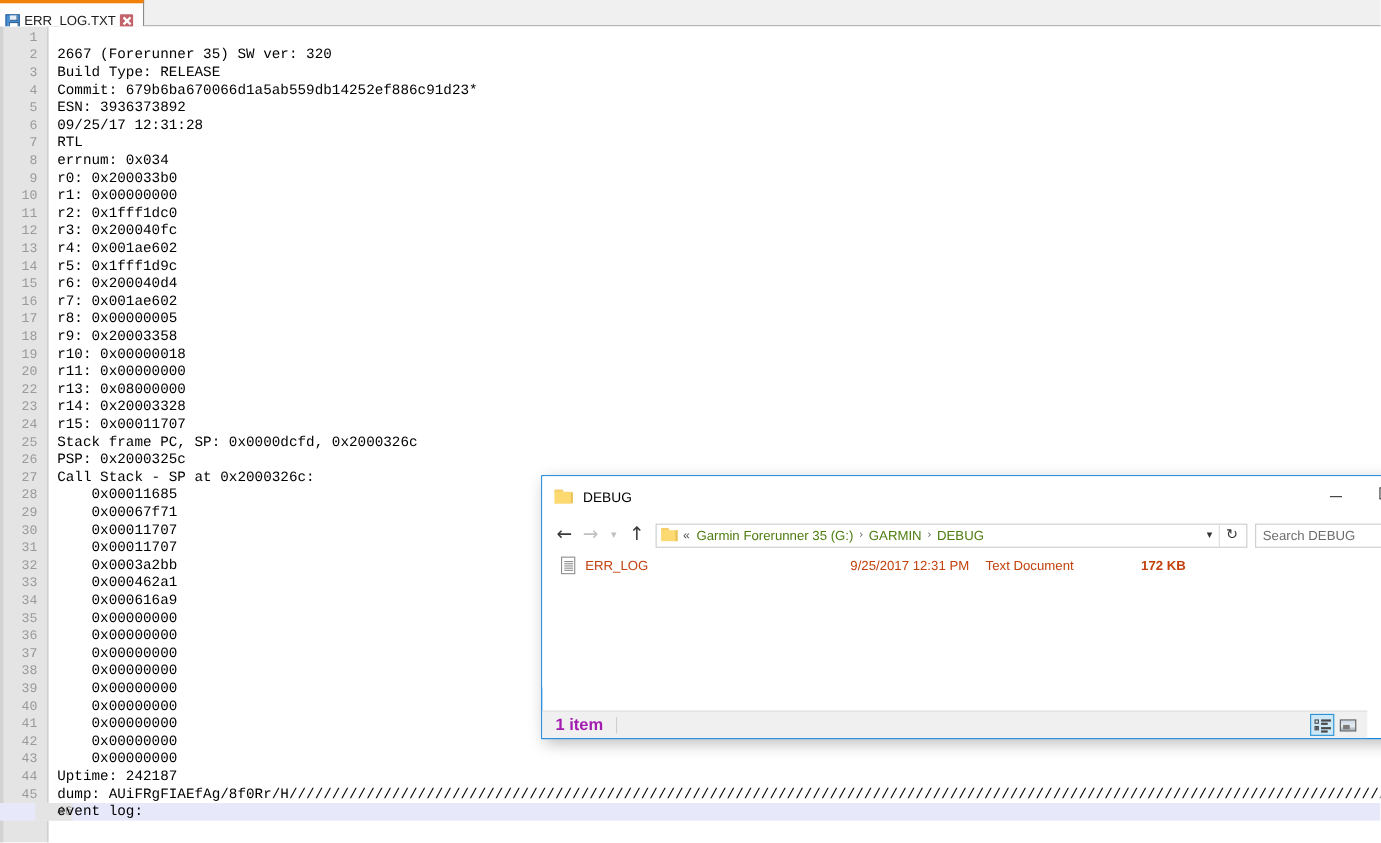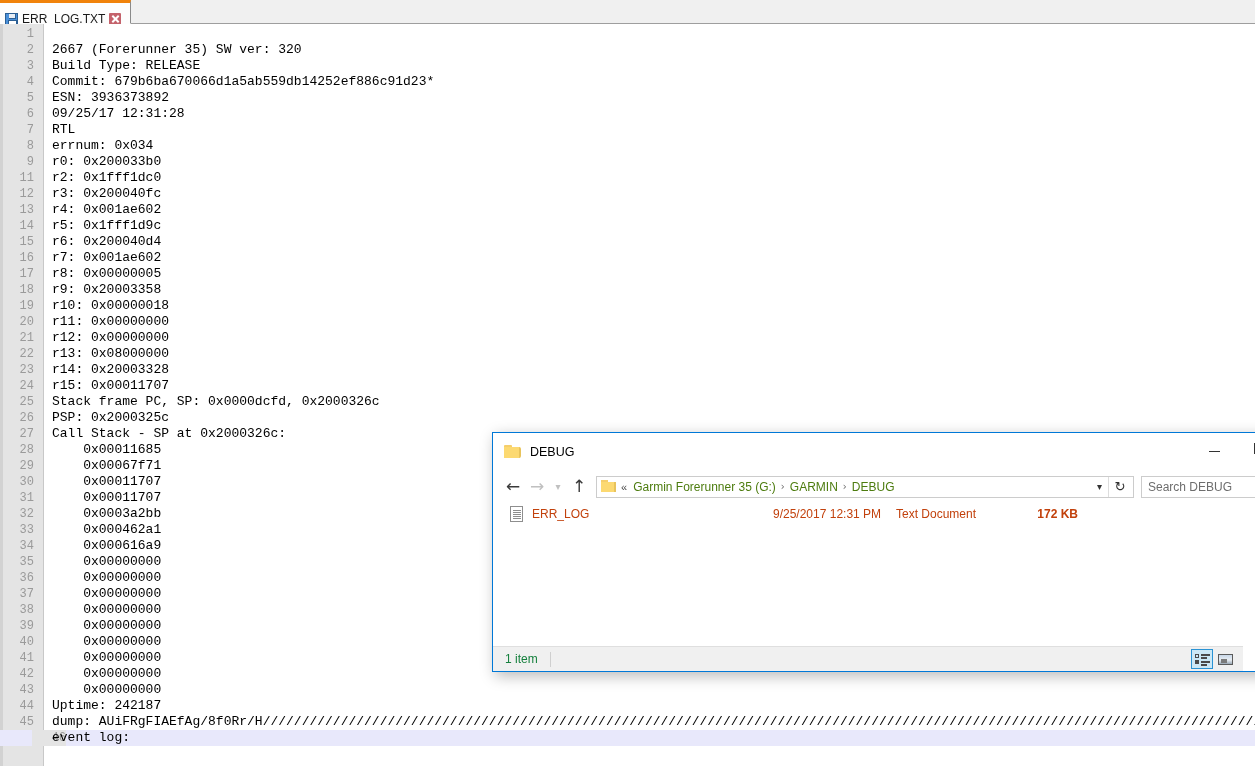--- a/index.html
+++ b/index.html
@@ -414,24 +414,25 @@
     position: absolute;
     left: 0; bottom: 0;
     width: 750px; height: 25px;
     background: #f0f0f0;
     border-top: 1px solid #dfdfdf;
     display: flex;
     align-items: center;
     box-sizing: border-box;
   }
   #status-count {
-    font-size: 12px;
-    color: #15803d;
+    font-size: 15px;
+    color: #a21caf;
     padding-left: 12px;
     white-space: nowrap;
+    font-weight: bold;
   }
   #status-sep {
     width: 1px; height: 15px;
     background: #cfcfcf;
     margin-left: 12px;
   }
   #view-toggles {
     position: absolute;
     right: 7px; top: 2px;
     display: flex;
@@ -509,31 +510,31 @@
     <div id="lines-wrap">
         <div class="code-line"><span class="ln">1</span><span class="tx"></span></div>
         <div class="code-line"><span class="ln">2</span><span class="tx">2667 (Forerunner 35) SW ver: 320</span></div>
         <div class="code-line"><span class="ln">3</span><span class="tx">Build Type: RELEASE</span></div>
         <div class="code-line"><span class="ln">4</span><span class="tx">Commit: 679b6ba670066d1a5ab559db14252ef886c91d23*</span></div>
         <div class="code-line"><span class="ln">5</span><span class="tx">ESN: 3936373892</span></div>
         <div class="code-line"><span class="ln">6</span><span class="tx">09/25/17 12:31:28</span></div>
         <div class="code-line"><span class="ln">7</span><span class="tx">RTL</span></div>
         <div class="code-line"><span class="ln">8</span><span class="tx">errnum: 0x034</span></div>
         <div class="code-line"><span class="ln">9</span><span class="tx">r0: 0x200033b0</span></div>
+        <div class="code-line"><span class="ln">10</span><span class="tx">r1: 0x00000000</span></div>
         <div class="code-line"><span class="ln">11</span><span class="tx">r2: 0x1fff1dc0</span></div>
         <div class="code-line"><span class="ln">12</span><span class="tx">r3: 0x200040fc</span></div>
         <div class="code-line"><span class="ln">13</span><span class="tx">r4: 0x001ae602</span></div>
         <div class="code-line"><span class="ln">14</span><span class="tx">r5: 0x1fff1d9c</span></div>
         <div class="code-line"><span class="ln">15</span><span class="tx">r6: 0x200040d4</span></div>
         <div class="code-line"><span class="ln">16</span><span class="tx">r7: 0x001ae602</span></div>
         <div class="code-line"><span class="ln">17</span><span class="tx">r8: 0x00000005</span></div>
         <div class="code-line"><span class="ln">18</span><span class="tx">r9: 0x20003358</span></div>
         <div class="code-line"><span class="ln">19</span><span class="tx">r10: 0x00000018</span></div>
         <div class="code-line"><span class="ln">20</span><span class="tx">r11: 0x00000000</span></div>
-        <div class="code-line"><span class="ln">21</span><span class="tx">r12: 0x00000000</span></div>
         <div class="code-line"><span class="ln">22</span><span class="tx">r13: 0x08000000</span></div>
         <div class="code-line"><span class="ln">23</span><span class="tx">r14: 0x20003328</span></div>
         <div class="code-line"><span class="ln">24</span><span class="tx">r15: 0x00011707</span></div>
         <div class="code-line"><span class="ln">25</span><span class="tx">Stack frame PC, SP: 0x0000dcfd, 0x2000326c</span></div>
         <div class="code-line"><span class="ln">26</span><span class="tx">PSP: 0x2000325c</span></div>
         <div class="code-line"><span class="ln">27</span><span class="tx">Call Stack - SP at 0x2000326c:</span></div>
         <div class="code-line"><span class="ln">28</span><span class="tx">    0x00011685</span></div>
         <div class="code-line"><span class="ln">29</span><span class="tx">    0x00067f71</span></div>
         <div class="code-line"><span class="ln">30</span><span class="tx">    0x00011707</span></div>
         <div class="code-line"><span class="ln">31</span><span class="tx">    0x00011707</span></div>

